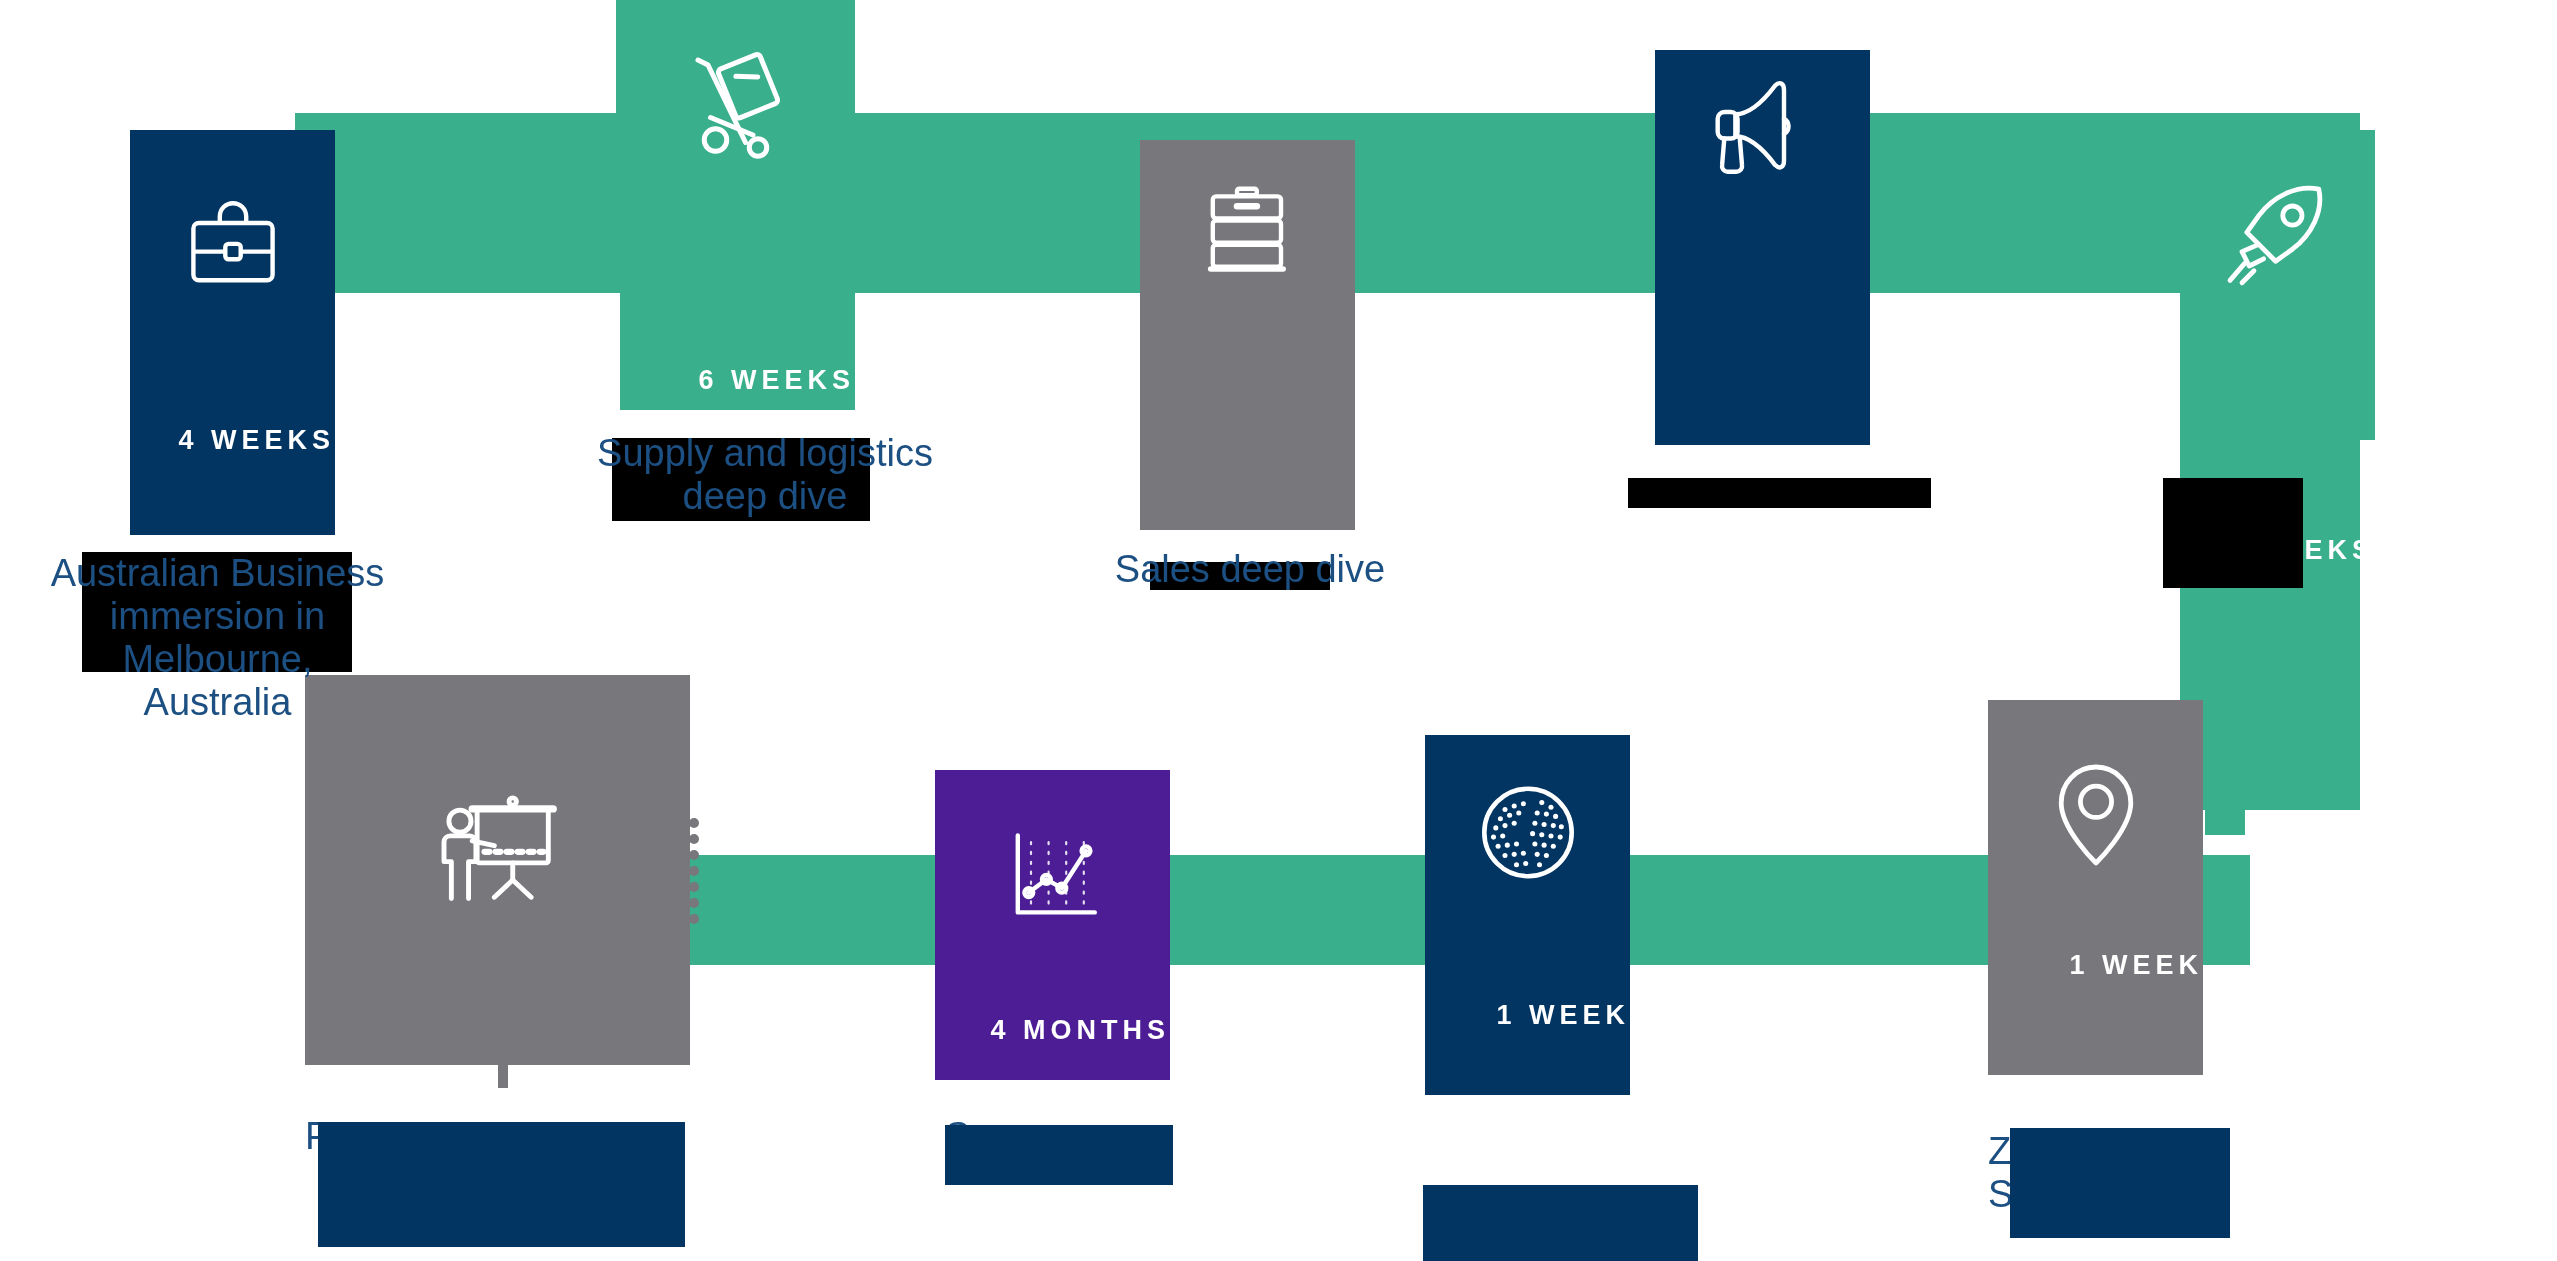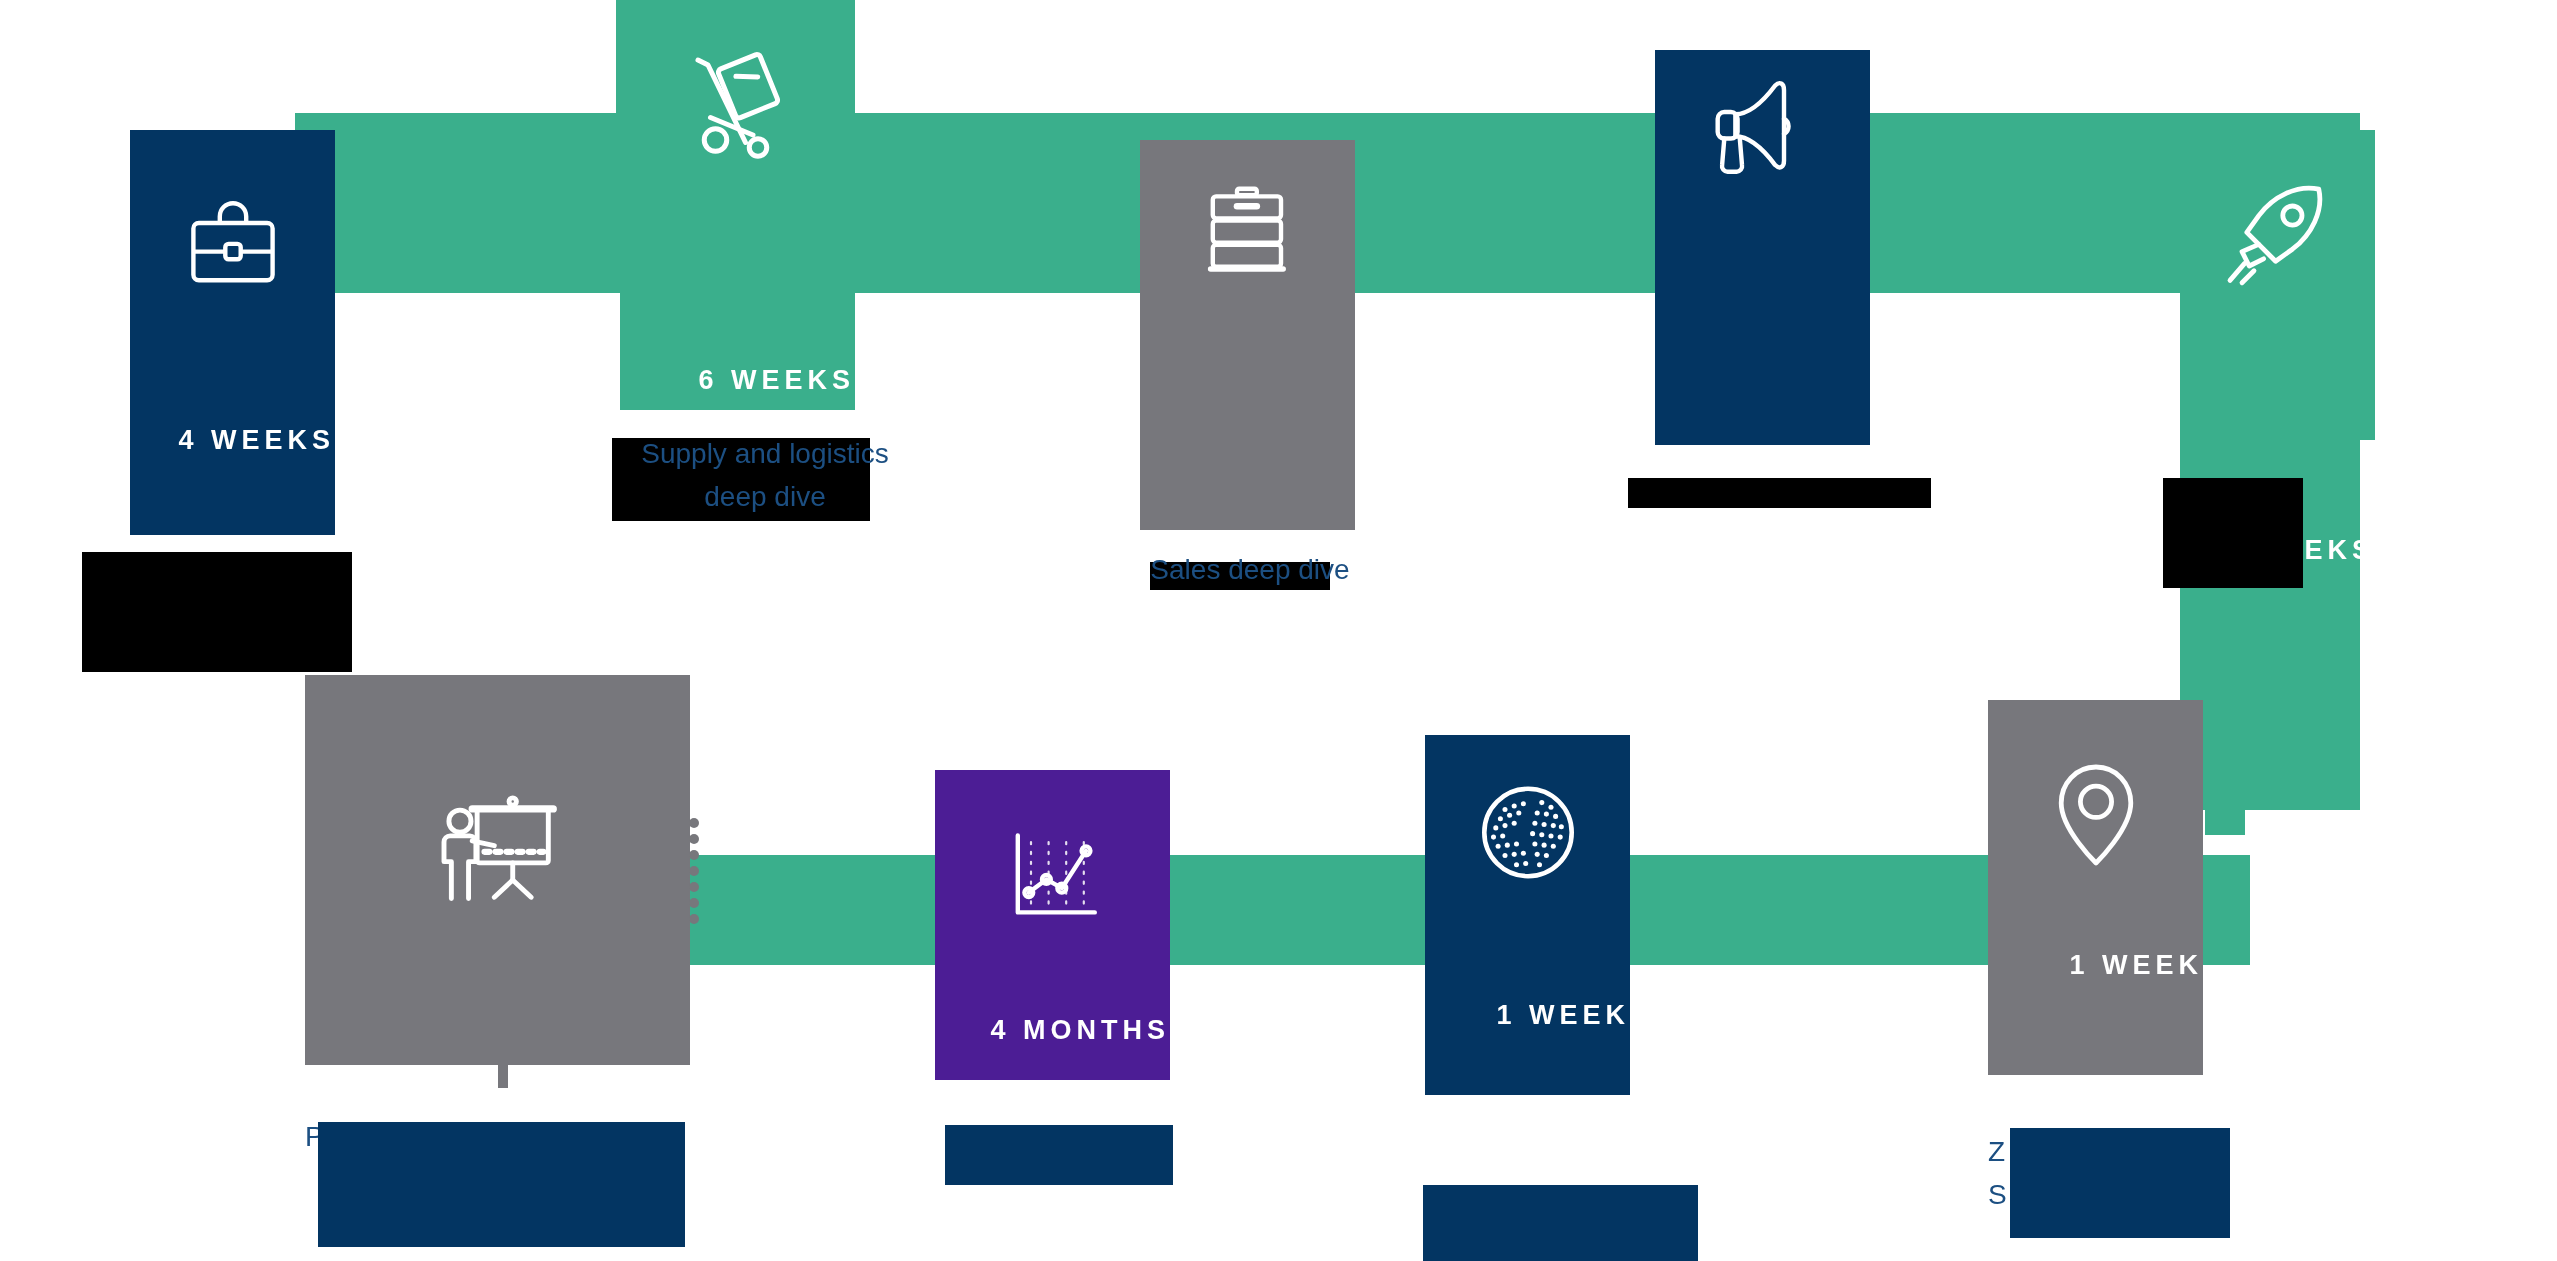--- a/index.html
+++ b/index.html
@@ -41,21 +41,21 @@
     font-size:27px;
     font-weight:bold;
     letter-spacing:5px;
     white-space:nowrap;
   }
 
   
   .caption{
     position:absolute;
     color:#1c4f82;
-    font-size:28px;
+    font-size:38px;
     line-height:43px;
     text-align:center;
     white-space:pre-line;
   }
   .caption.left{text-align:left;}
 
   
   .hl{
     position:absolute;
     background:#000000;
@@ -91,20 +91,23 @@
       <svg width="110" height="110" viewBox="0 0 100 100" fill="none" stroke="#ffffff" stroke-width="4">
         <rect x="14" y="30" width="72" height="52" rx="5"></rect>
         <path d="M38 30 v-6 a12 12 0 0 1 24 0 v6"></path>
         <line x1="14" y1="56" x2="86" y2="56"></line>
         <rect x="43" y="49" width="14" height="14" rx="3" fill="#033562"></rect>
       </svg>
     </span>
     <span class="badge" style="top:295px;">4 WEEKS</span>
   </div>
   <div class="hl" style="left:82px;top:552px;width:270px;height:120px;"></div>
+  <div class="caption" style="left:45px;top:552px;width:345px;">Australian Business
+immersion in
+Melbourne, Australia</div>
 
   <div class="node" style="left:620px;top:0px;width:235px;height:410px;background:#3aaf8c;">
     <span class="icon" style="top:40px;">
       <svg width="125" height="125" viewBox="0 0 100 100" fill="none" stroke="#ffffff" stroke-width="4" stroke-linecap="round" stroke-linejoin="round">
         <path d="M18 16 l8 4 l30 62"></path>
         <rect x="40" y="16" width="36" height="42" rx="3" transform="rotate(-22 58 37)"></rect>
         <line x1="52" y1="26" x2="68" y2="33" transform="rotate(-22 58 37)"></line>
         <circle cx="32" cy="80" r="9"></circle>
         <circle cx="66" cy="86" r="7"></circle>
         <path d="M28 62 l34 14"></path>

